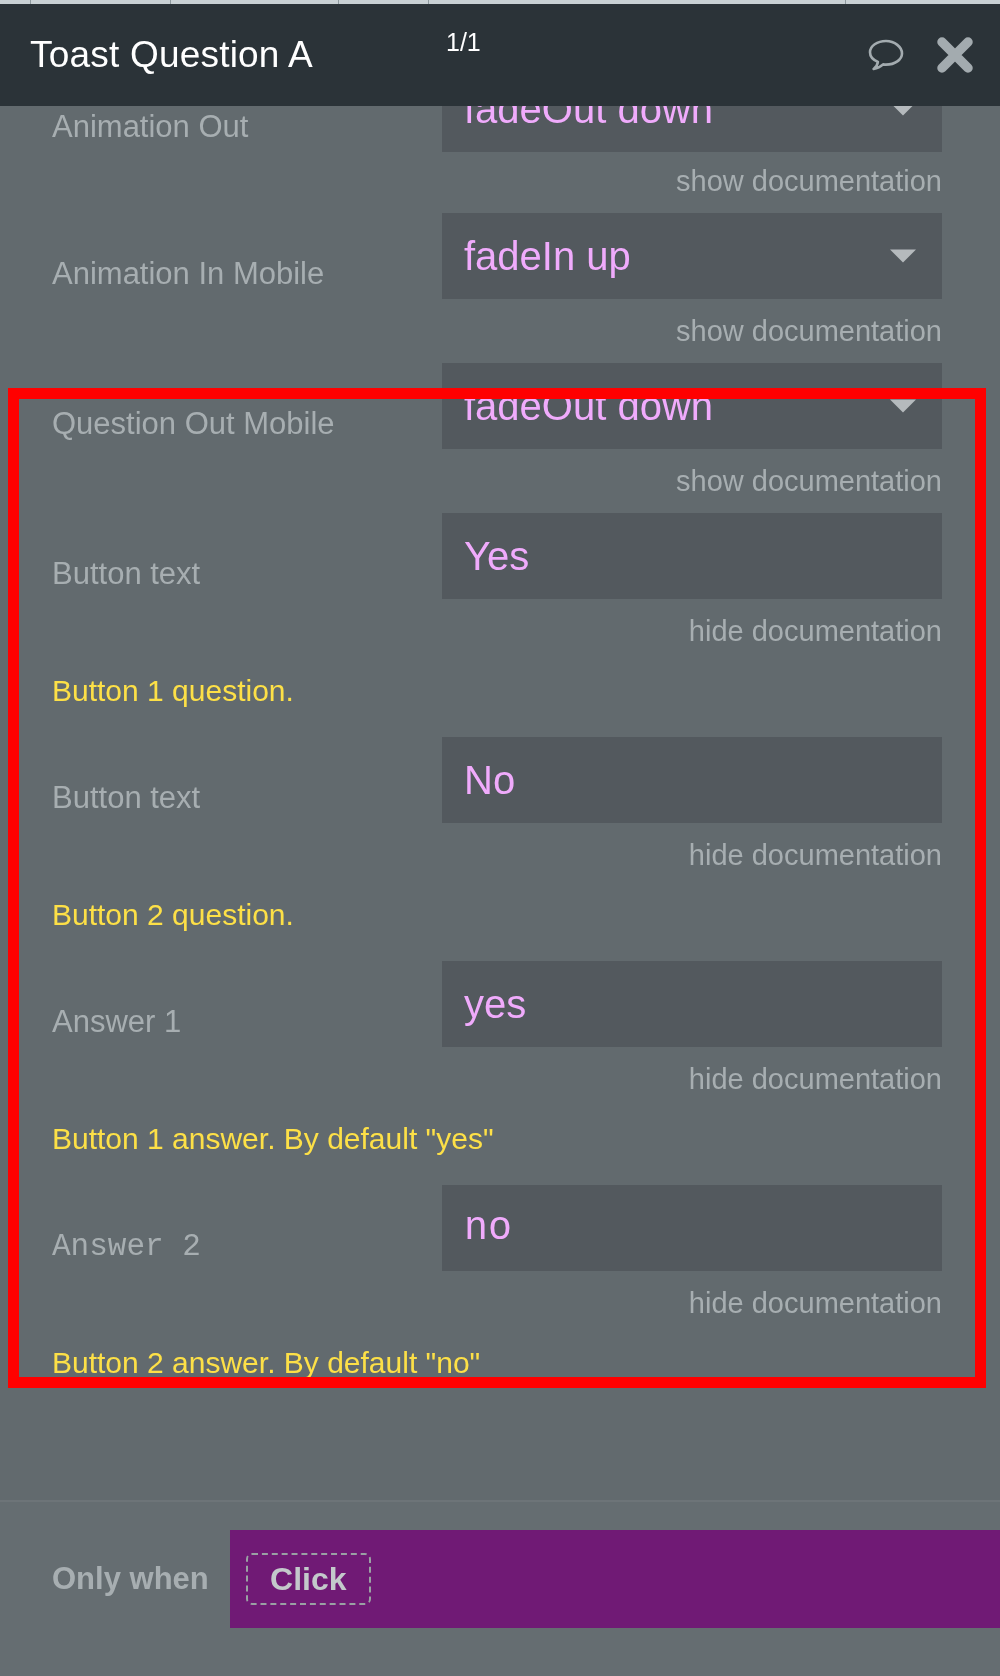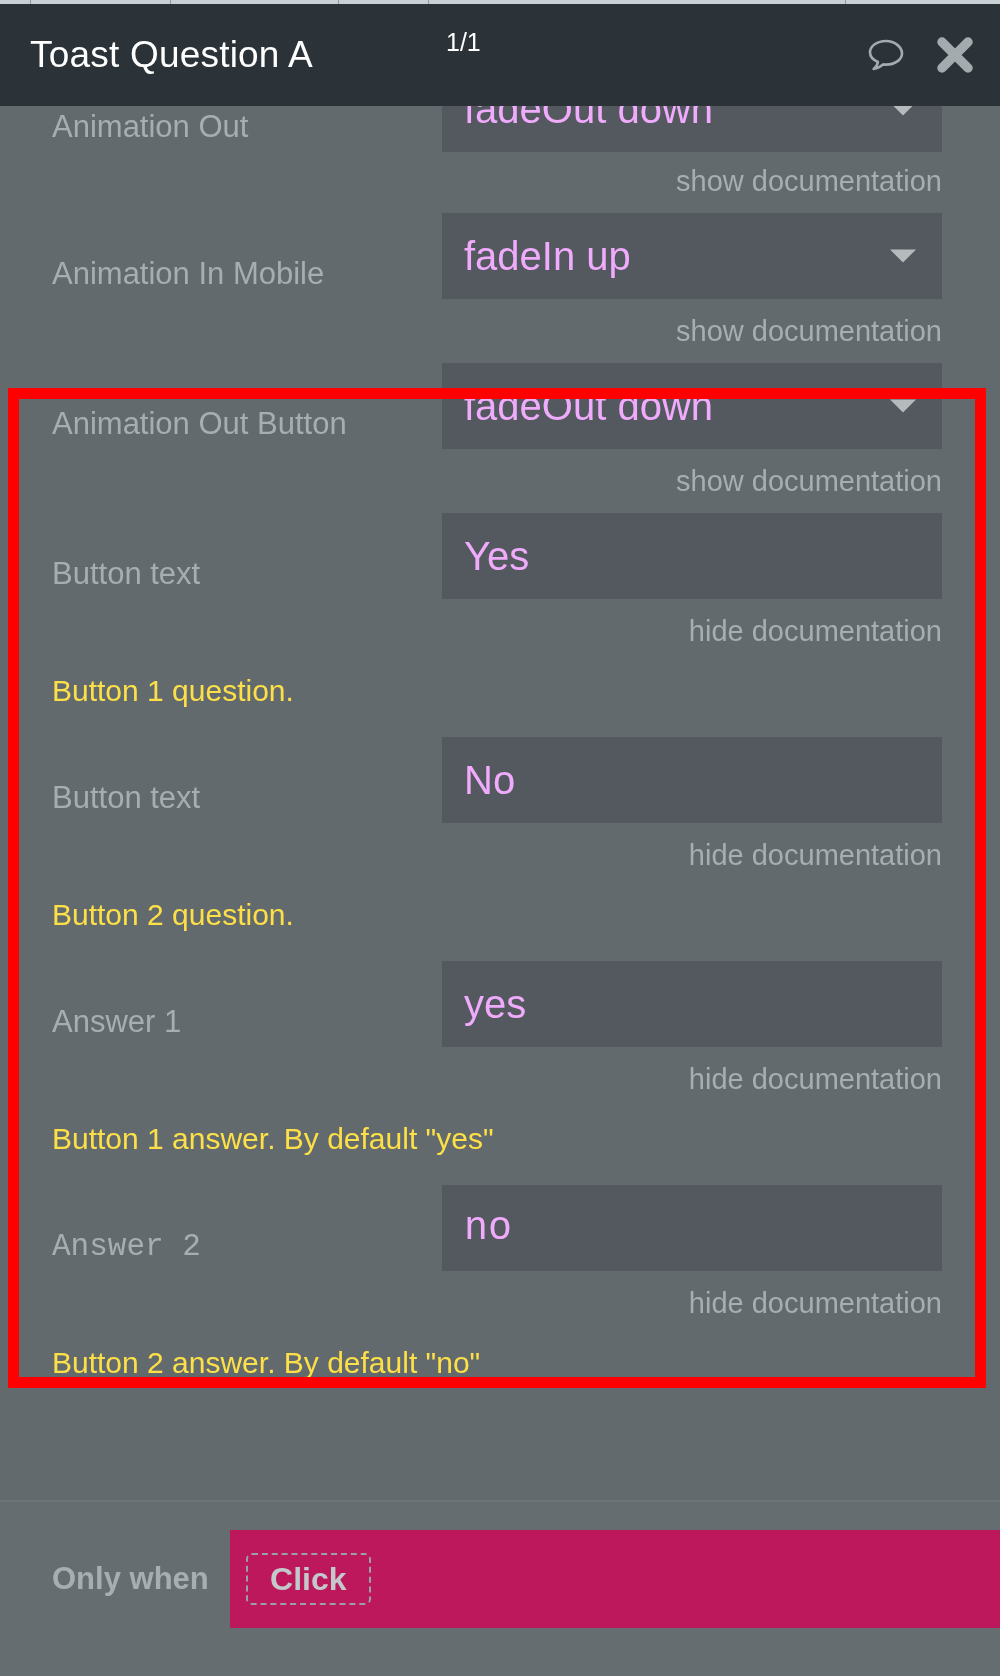--- a/index.html
+++ b/index.html
@@ -179,21 +179,21 @@
     padding-left: 52px;
     width: 232px;
     box-sizing: border-box;
     color: #a7aeb1;
     font-size: 31px;
     white-space: nowrap;
   }
   .onlywhen-field {
     width: 778px;
     height: 98px;
-    background: #be185d;
+    background: #701a75;
     display: flex;
     align-items: center;
     padding-left: 16px;
     box-sizing: border-box;
   }
   .chip {
     border: 2px dashed #9aa1a4;
     border-radius: 6px;
     color: #c3c9cb;
     font-size: 32px;
@@ -262,21 +262,21 @@
     <div class="row" style="height:104px;">
       <div class="row-label">Animation In Mobile</div>
       <div class="field">
         <span class="field-value">fadeIn up</span>
         <span class="caret"></span>
       </div>
     </div>
     <div class="doc-toggle">show documentation</div>
 
     <div class="row" style="height:104px;">
-      <div class="row-label">Animation Out Button</div>
+      <div class="row-label">Question Out Mobile</div>
       <div class="field">
         <span class="field-value">fadeOut down</span>
         <span class="caret"></span>
       </div>
     </div>
     <div class="doc-toggle">show documentation</div>
 
     <div class="row" style="height:104px;">
       <div class="row-label">Button text</div>
       <div class="field">

